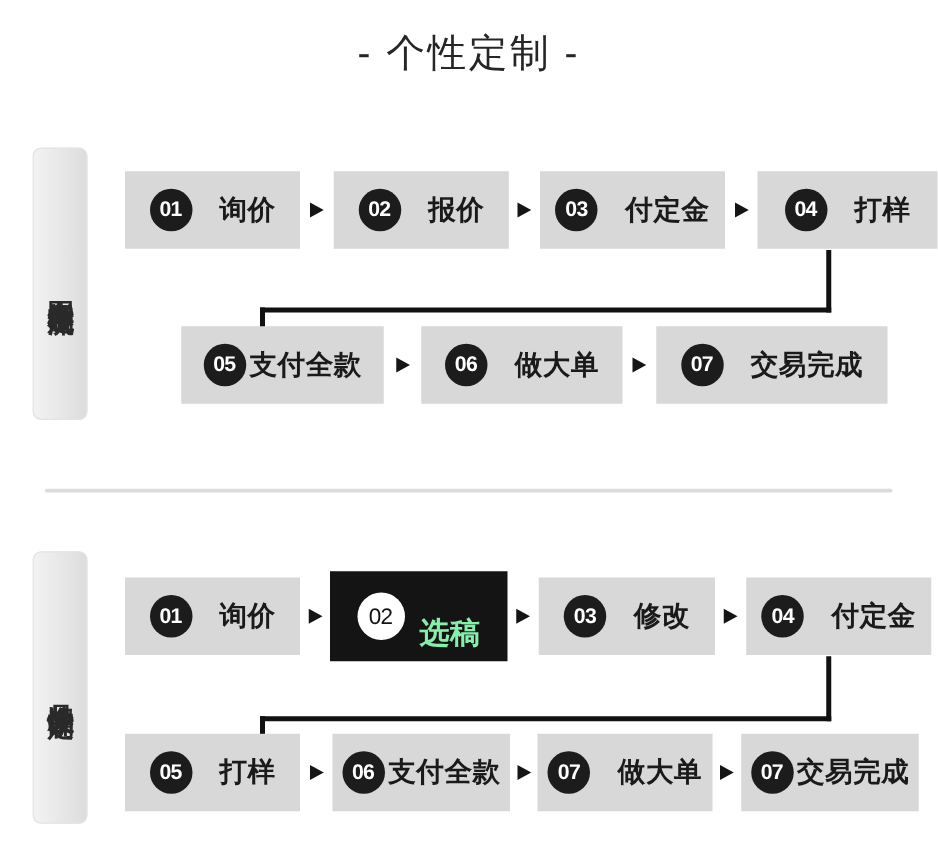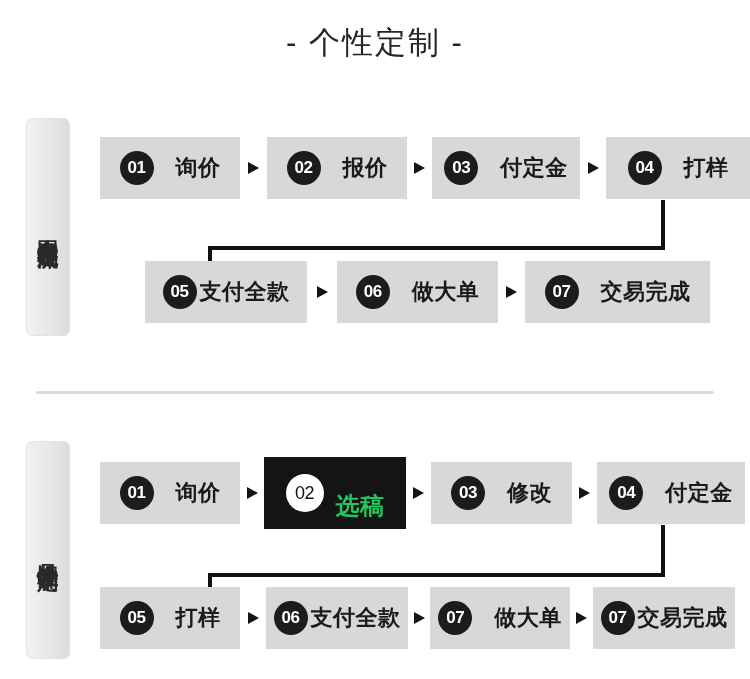--- a/index.html
+++ b/index.html
@@ -110,21 +110,21 @@
   }
 
   .step-label {
     font-size: 22px;
     font-weight: bold;
     color: #1a1a1a;
     margin-left: 22px;
     letter-spacing: 0.5px;
   }
   .step.highlight .step-label {
-    color: #22c55e;
+    color: #86efac;
     font-size: 24px;
     margin-left: 12px;
     margin-top: 26px;
   }
   .step.tight .step-label { margin-left: 3px; }
 
   
   .arrow-sep {
     width: 0;
     height: 0;

